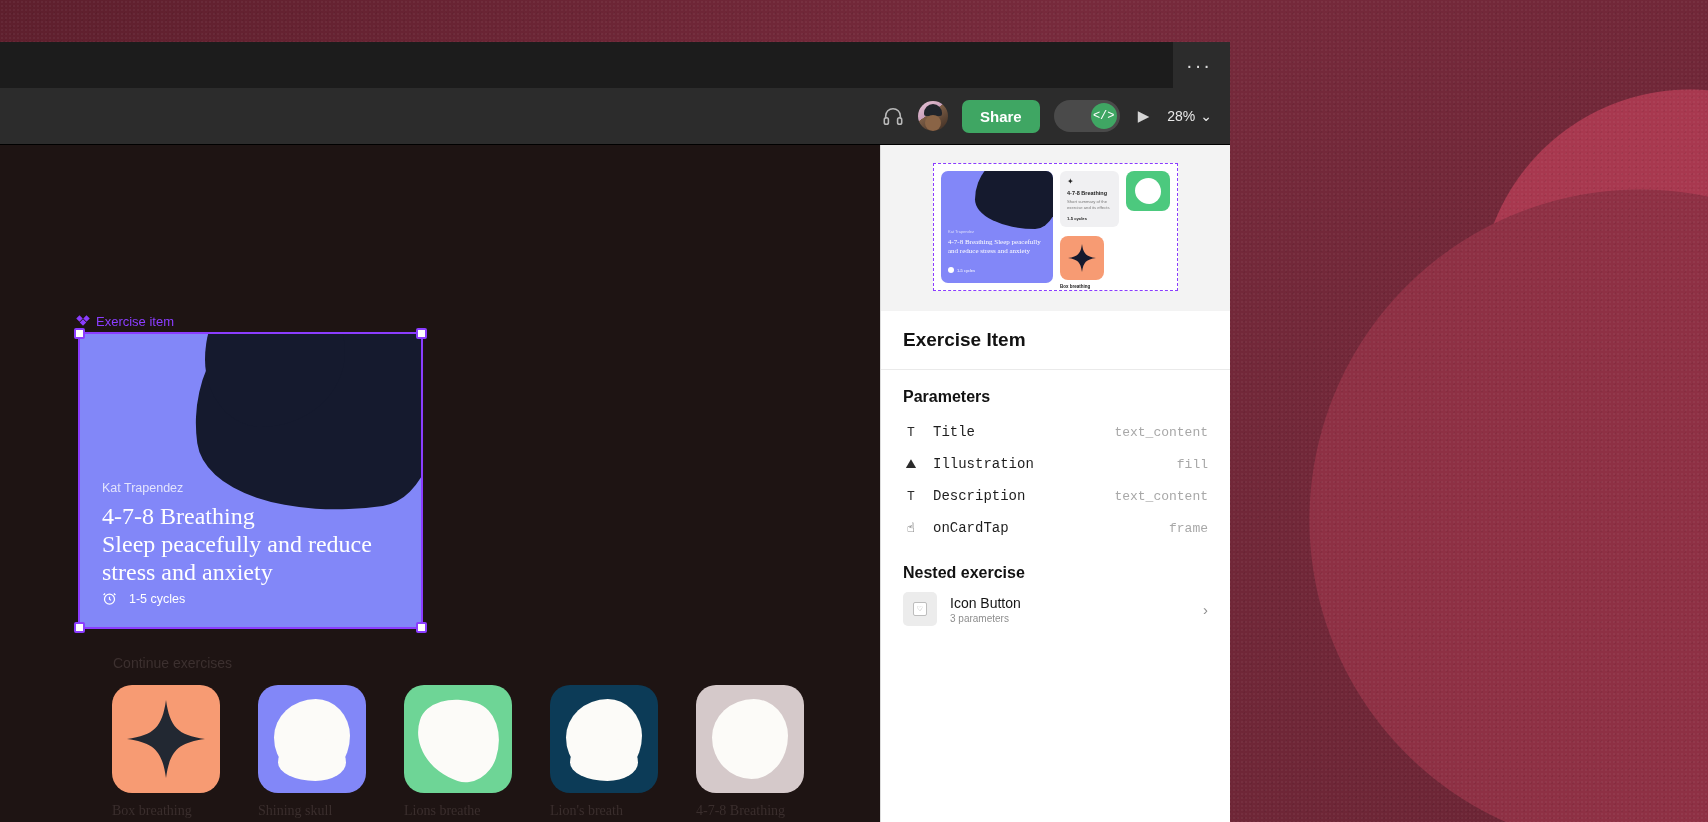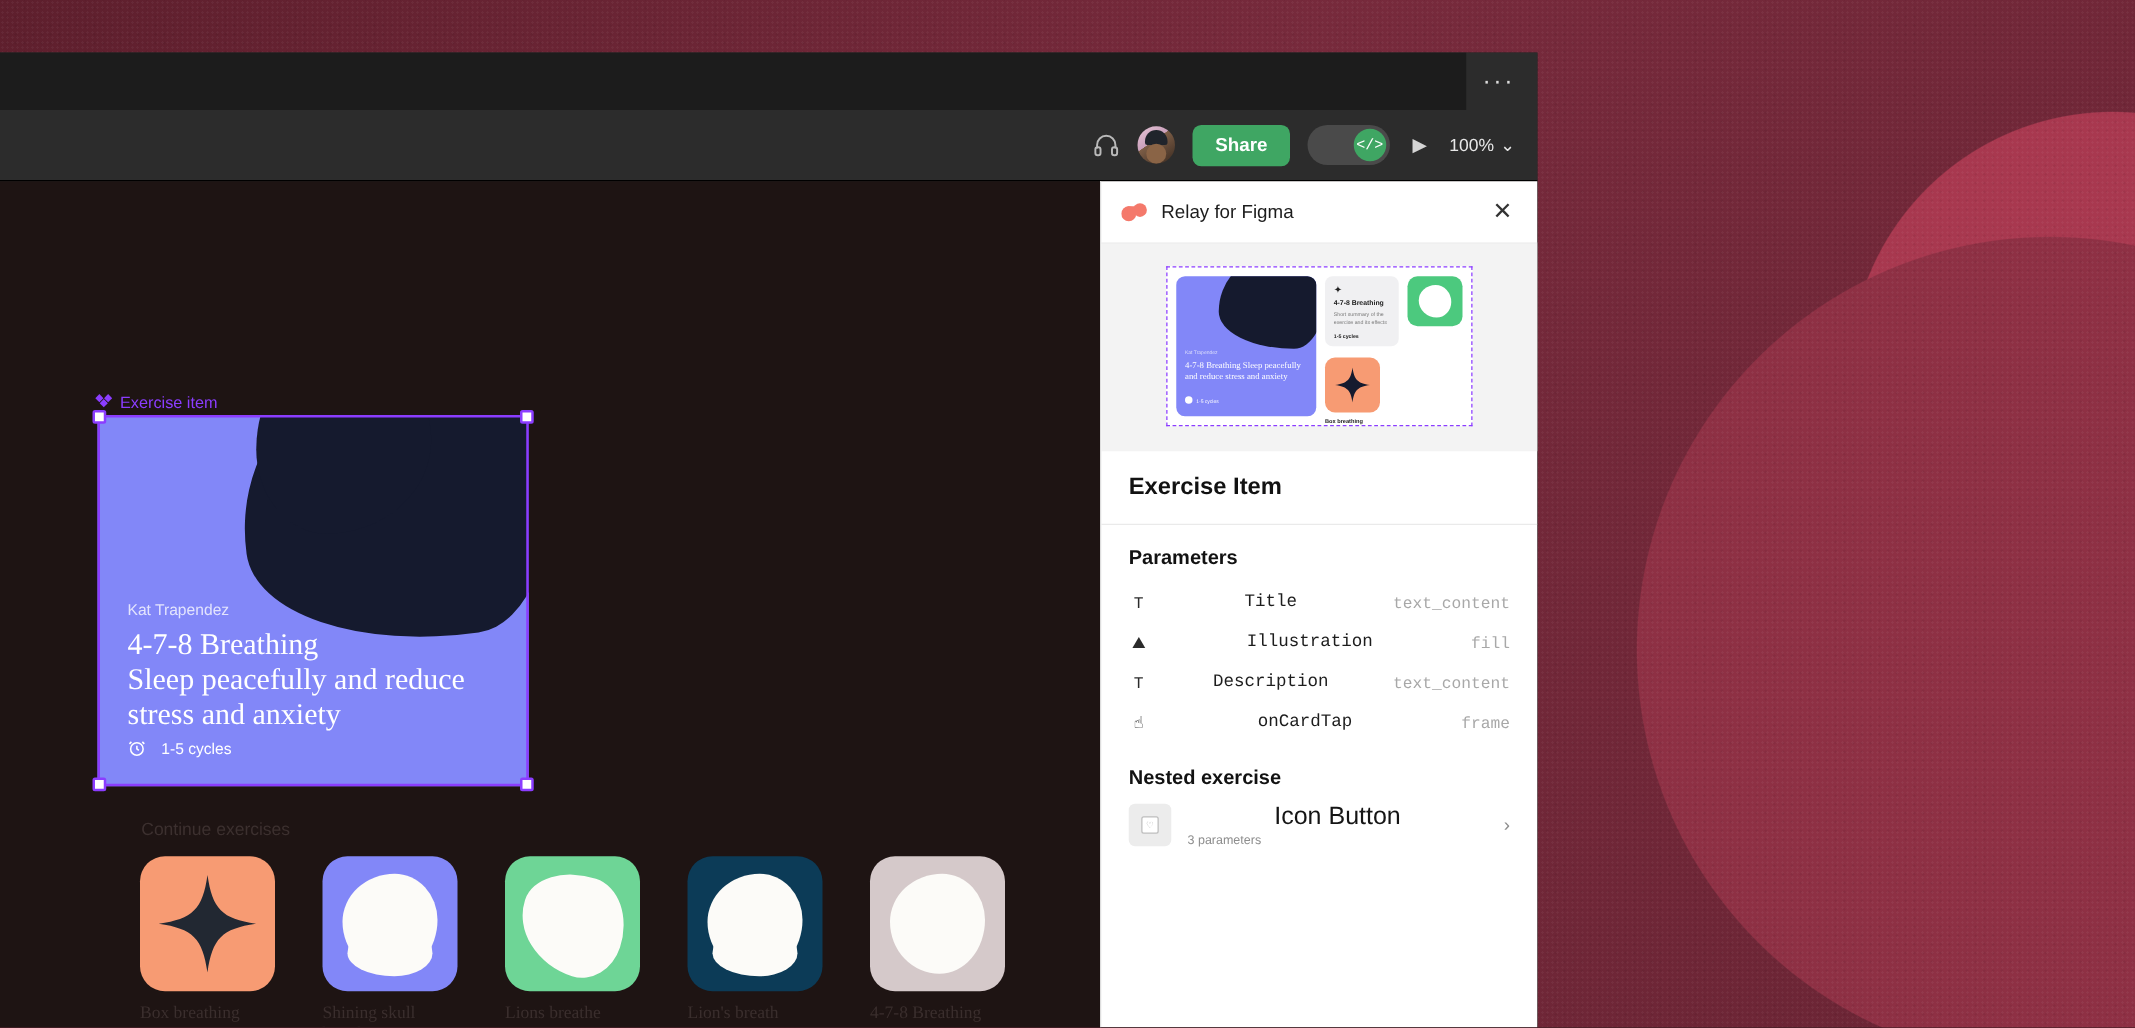--- a/index.html
+++ b/index.html
@@ -222,29 +222,29 @@
   .sect{ padding:18px 22px; }
   .sect-divider{ border-top:1px solid #eaeaea; }
   #comp-name{ font-size:19px; font-weight:bold; color:#121212; }
   #comp-desc{ font-size:15px; color:#9a9a9a; line-height:22px; margin-top:7px;}
   .sect-head{ font-size:16px; font-weight:bold; color:#121212; margin-bottom:10px;}
   .param-row{
     display:flex; align-items:center; gap:14px; height:32px;
     font-family:"Liberation Mono", monospace;
   }
   .param-icon{ width:16px; color:#2b2b2b; display:flex; align-items:center; justify-content:center; font-size:13px;}
-  .param-name{ font-size:14px; color:#1d1d1d; flex:1;text-align:center;}
+  .param-name{ font-size:14px; color:#1d1d1d; flex:1;}
   .param-type{ font-size:13px; color:#a8a8a8;}
   .pkg-row{ display:flex; align-items:center; gap:13px; cursor:pointer; margin-top:6px;}
   .pkg-thumb{ width:34px; height:34px; background:#ececec; border-radius:5px;
               display:flex; align-items:center; justify-content:center; flex:0 0 auto;}
   .pkg-heart{ width:14px; height:14px; border:1px solid #bdbdbd; border-radius:2px;
               display:flex; align-items:center; justify-content:center; font-size:7px; color:#9a9a9a; background:#fff;}
   .pkg-text{ flex:1; }
-  .pkg-name{ font-size:20px; color:#151515;text-align:center; }
+  .pkg-name{ font-size:14px; color:#151515; }
   .pkg-sub{ font-size:10px; color:#8e8e8e; margin-top:2px;}
   .chev{ color:#8d8d8d; font-size:15px; }
 </style>
 </head>
 <body>
 
 <div id="wallpaper"></div>
 
 <div id="window">
 
@@ -260,21 +260,21 @@
         <rect x="17" y="14" width="4.5" height="7" rx="2"></rect>
       </svg>
     </div>
     <div id="avatar"></div>
     <button id="share-btn">Share</button>
     <div id="code-toggle">
       <div class="knob">&lt;/&gt;</div>
     </div>
     <div id="play-btn">▶</div>
     <div id="zoom-ctl">
-      <span>100%</span>
+      <span>28%</span>
       <span>⌄</span>
     </div>
   </div>
 
   <div id="canvas">
 
     <div id="frame-label">
       <svg class="diamond-icon" width="14" height="14" viewBox="0 0 14 14">
         <rect x="1.2" y="1.2" width="4.6" height="4.6" transform="rotate(45 3.5 3.5)" fill="#8b3dff"></rect>
         <rect x="8.2" y="1.2" width="4.6" height="4.6" transform="rotate(45 10.5 3.5)" fill="#8b3dff"></rect>
@@ -339,31 +339,20 @@
           <div class="tile" style="background: rgb(213, 201, 202);">
             <div class="shape-c"></div>
           </div>
           <div class="tile-label">4-7-8 Breathing</div>
         </div>
       </div>
 
   </div>
 
   <div id="plugin">
-    <div id="plugin-head">
-      <div id="plugin-logo">
-        <svg width="22" height="16" viewBox="0 0 22 16">
-          <circle cx="6" cy="9" r="6" fill="#f4796b"></circle>
-          <circle cx="15" cy="6" r="5.5" fill="#f4796b"></circle>
-          <rect x="5" y="3" width="9" height="7" fill="#f4796b"></rect>
-        </svg>
-      </div>
-      <div id="plugin-title">Relay for Figma</div>
-      <div id="plugin-close">✕</div>
-    </div>
 
     <div id="preview-area">
       <div id="preview-frame">
         <div id="pv-card">
           <div id="pv-blob"></div>
           <div class="pv-t1">Kat Trapendez</div>
           <div class="pv-t2">4-7-8 Breathing Sleep peacefully and reduce stress and anxiety</div>
           <div class="pv-dot"></div>
           <div class="pv-t3">1-5 cycles</div>
         </div>

